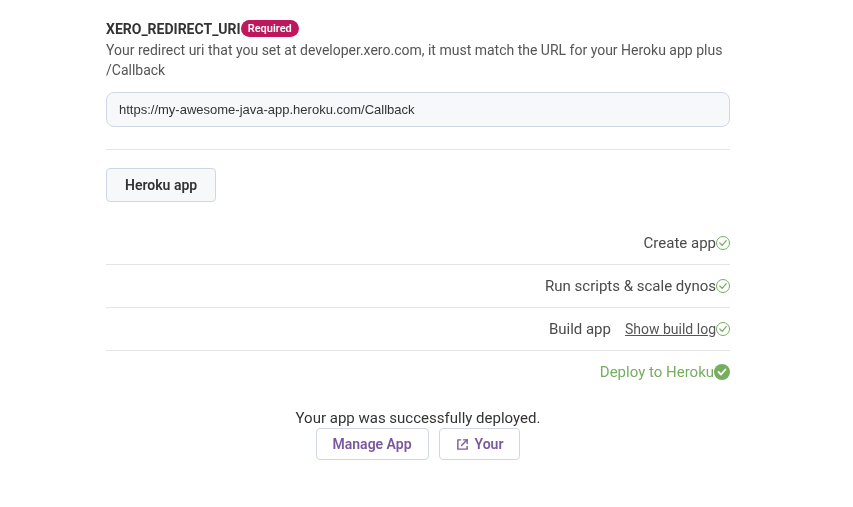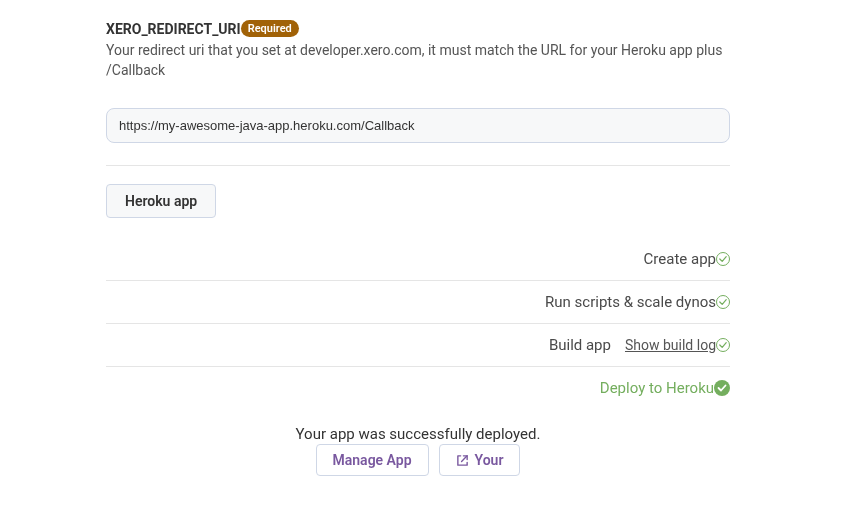--- a/index.html
+++ b/index.html
@@ -23,32 +23,32 @@
       display: flex;
       align-items: center;
       margin-bottom: 4px;
     }
     .field-name {
       font-size: 14px;
       font-weight: 700;
       color: #333;
     }
     .required-badge {
-      background: #a16207;
+      background: #be185d;
       color: #fff;
       font-size: 11px;
       font-weight: 600;
       padding: 2px 7px;
       border-radius: 10px;
     }
     .field-description {
       font-size: 14px;
       color: #555;
       line-height: 1.4;
-      margin-bottom: 28px;
+      margin-bottom: 12px;
     }
     .input-field {
       width: 100%;
       padding: 9px 12px;
       font-size: 13px;
       border: 1px solid #cfd7e6;
       border-radius: 8px;
       background: #f7f8f9;
       color: #333;
       font-family: Liberation Sans, sans-serif;

